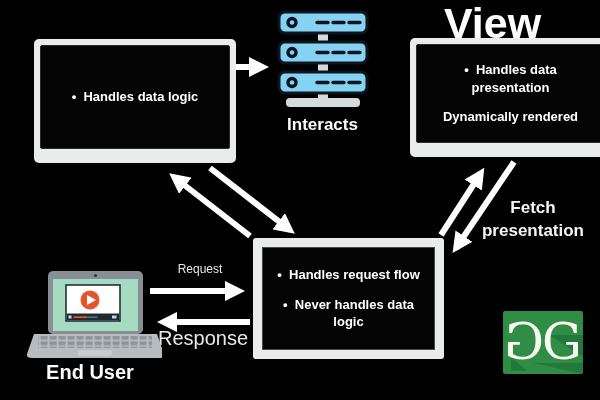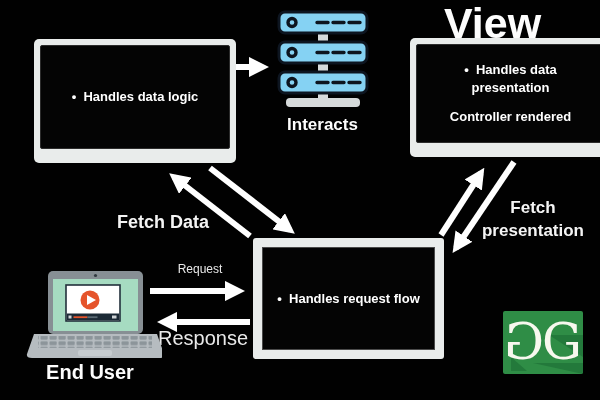--- a/index.html
+++ b/index.html
@@ -96,31 +96,31 @@
       <path d="M40 42.5h11 M56 42.5h11 M72 42.5h11"></path>
       <path d="M40 72.5h11 M56 72.5h11 M72 72.5h11"></path>
     </g>
   </svg>
   <div class="h h-database">Interacts</div>
 
   <div class="h h-view">View</div>
   <div class="monitor m-view">
     <div class="screen">
       <div class="item bullet"><span>Handles data presentation</span></div>
-      <div class="item"><span>Controller rendered</span></div>
+      <div class="item"><span>Dynamically rendered</span></div>
     </div>
   </div>
 
   <div class="ctrl-box">
     <div class="screen">
       <div class="item bullet"><span>Handles request flow</span></div>
+      <div class="item bullet"><span>Never handles data logic</span></div>
     </div>
   </div>
 
-  <div class="lbl lbl-fetchdata">Fetch Data</div>
   <div class="lbl lbl-fetchpres">
     <div>Fetch</div>
     <div>presentation</div>
   </div>
   <div class="lbl lbl-request">Request</div>
   <div class="lbl lbl-response">Response</div>
 
   <svg class="abs" style="left:22px;top:268px;" width="140" height="95" viewBox="0 0 140 95">
     <defs>
       <pattern id="keys" width="9" height="5.6" patternUnits="userSpaceOnUse">

